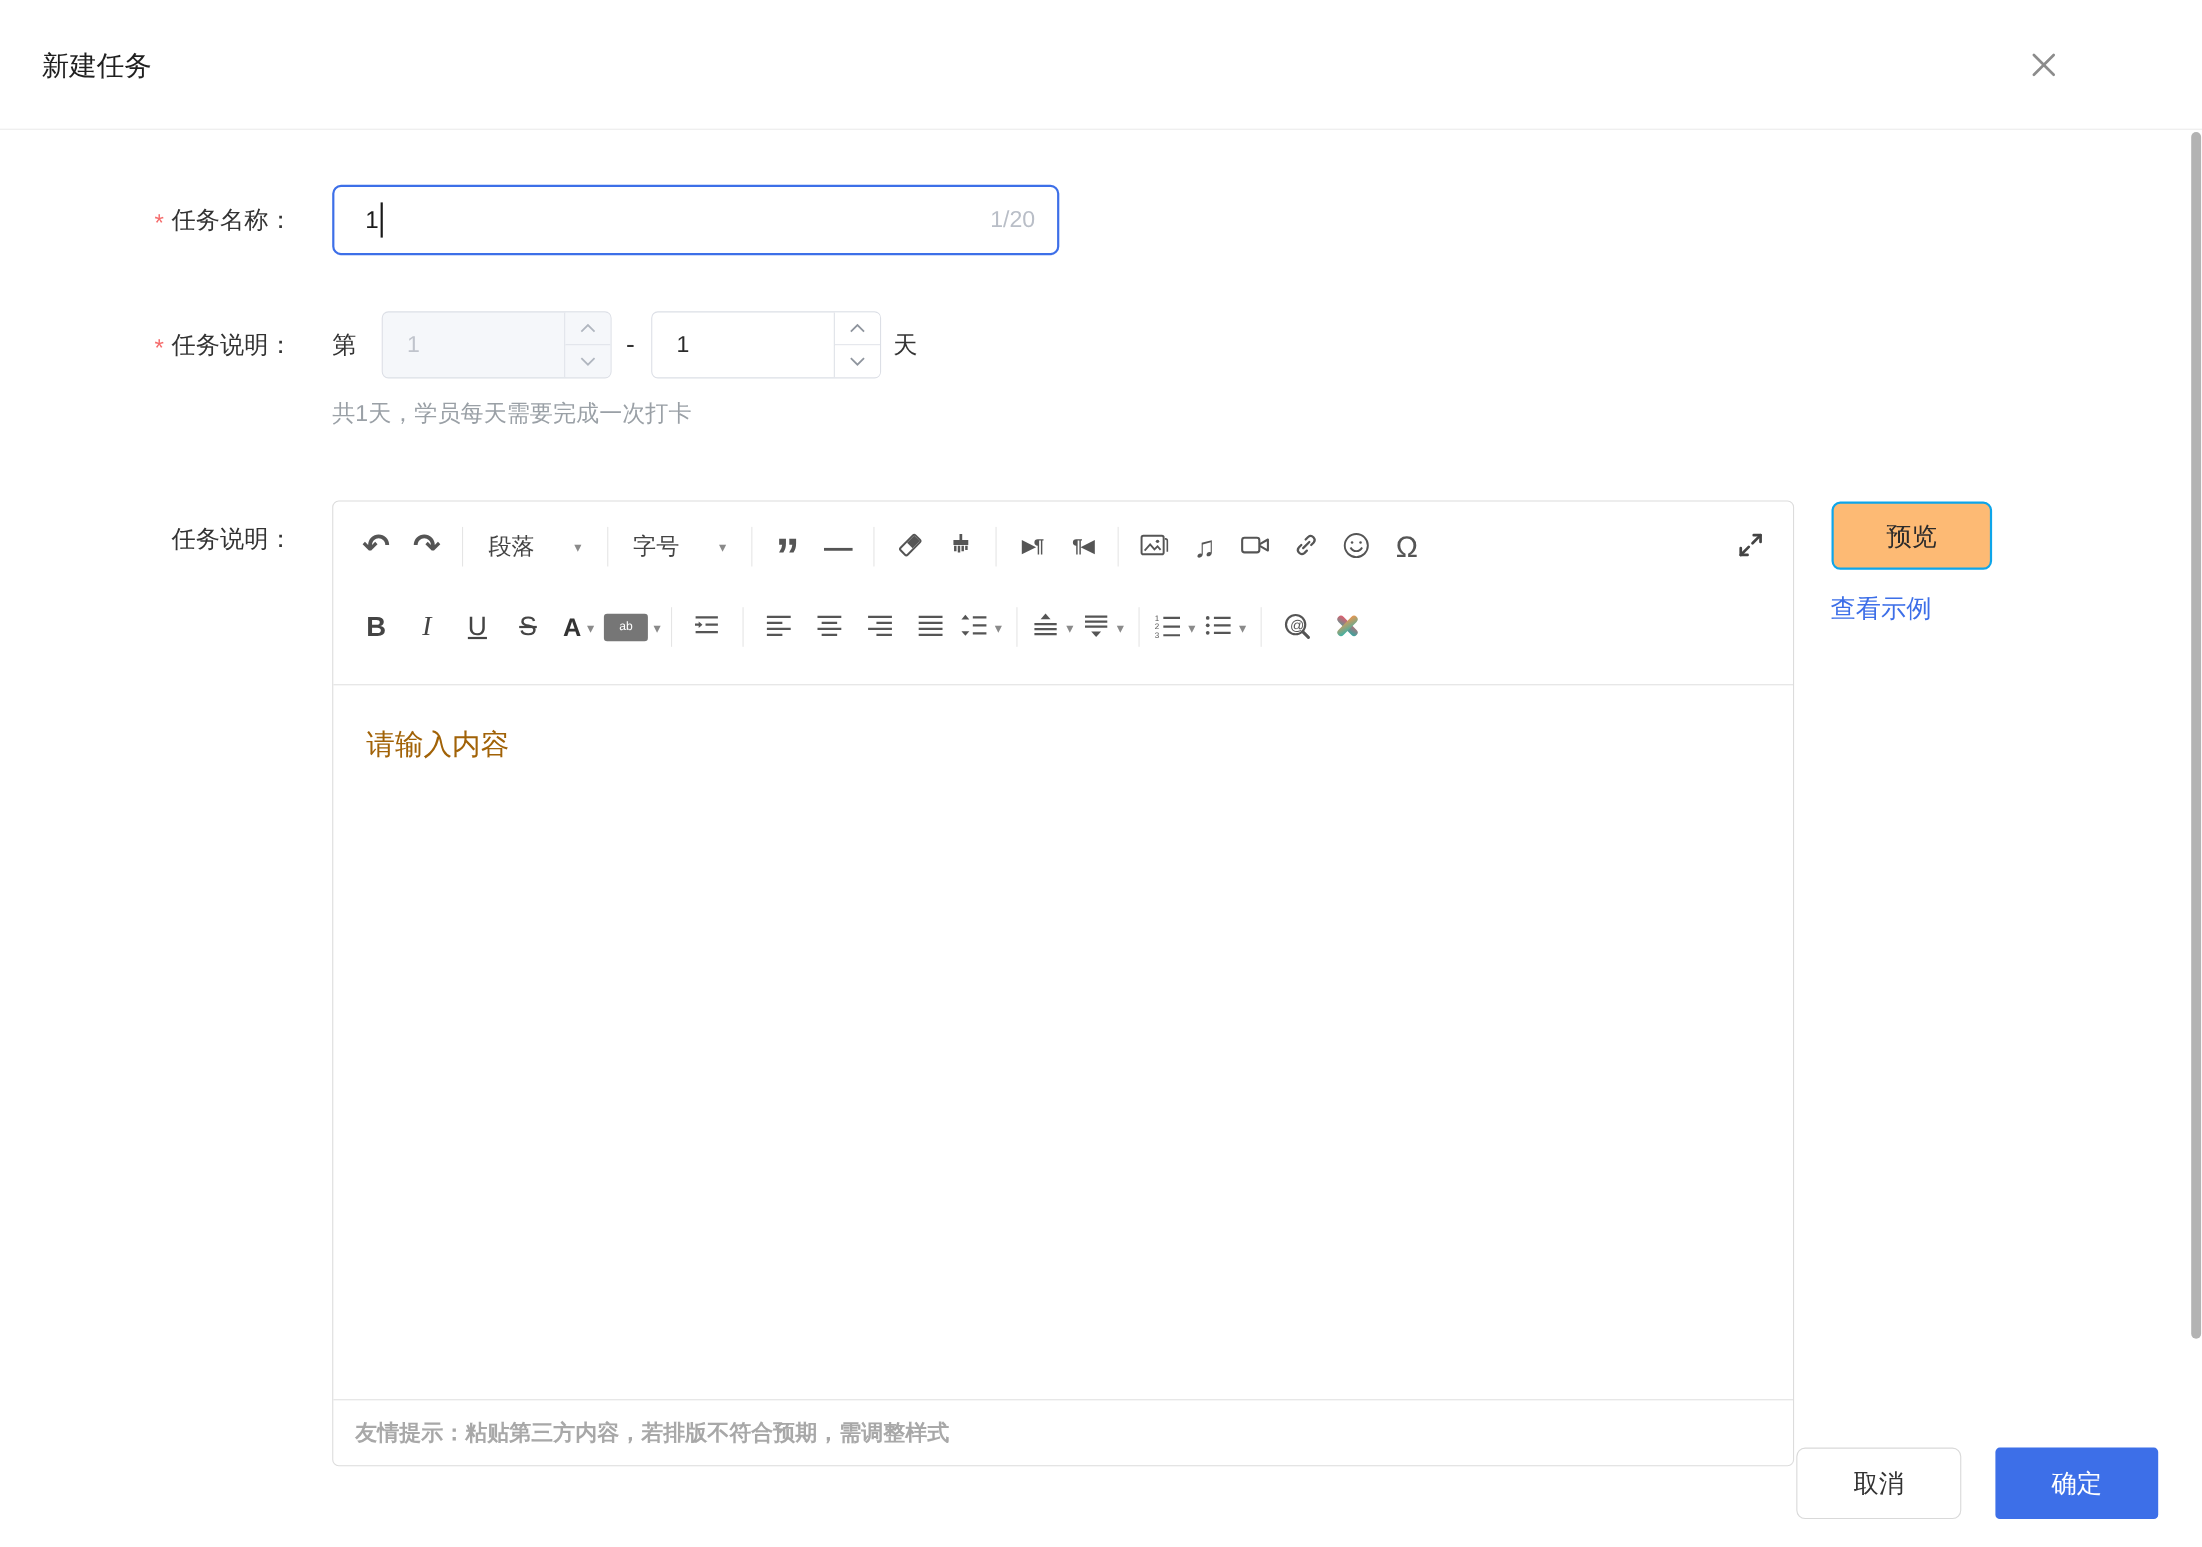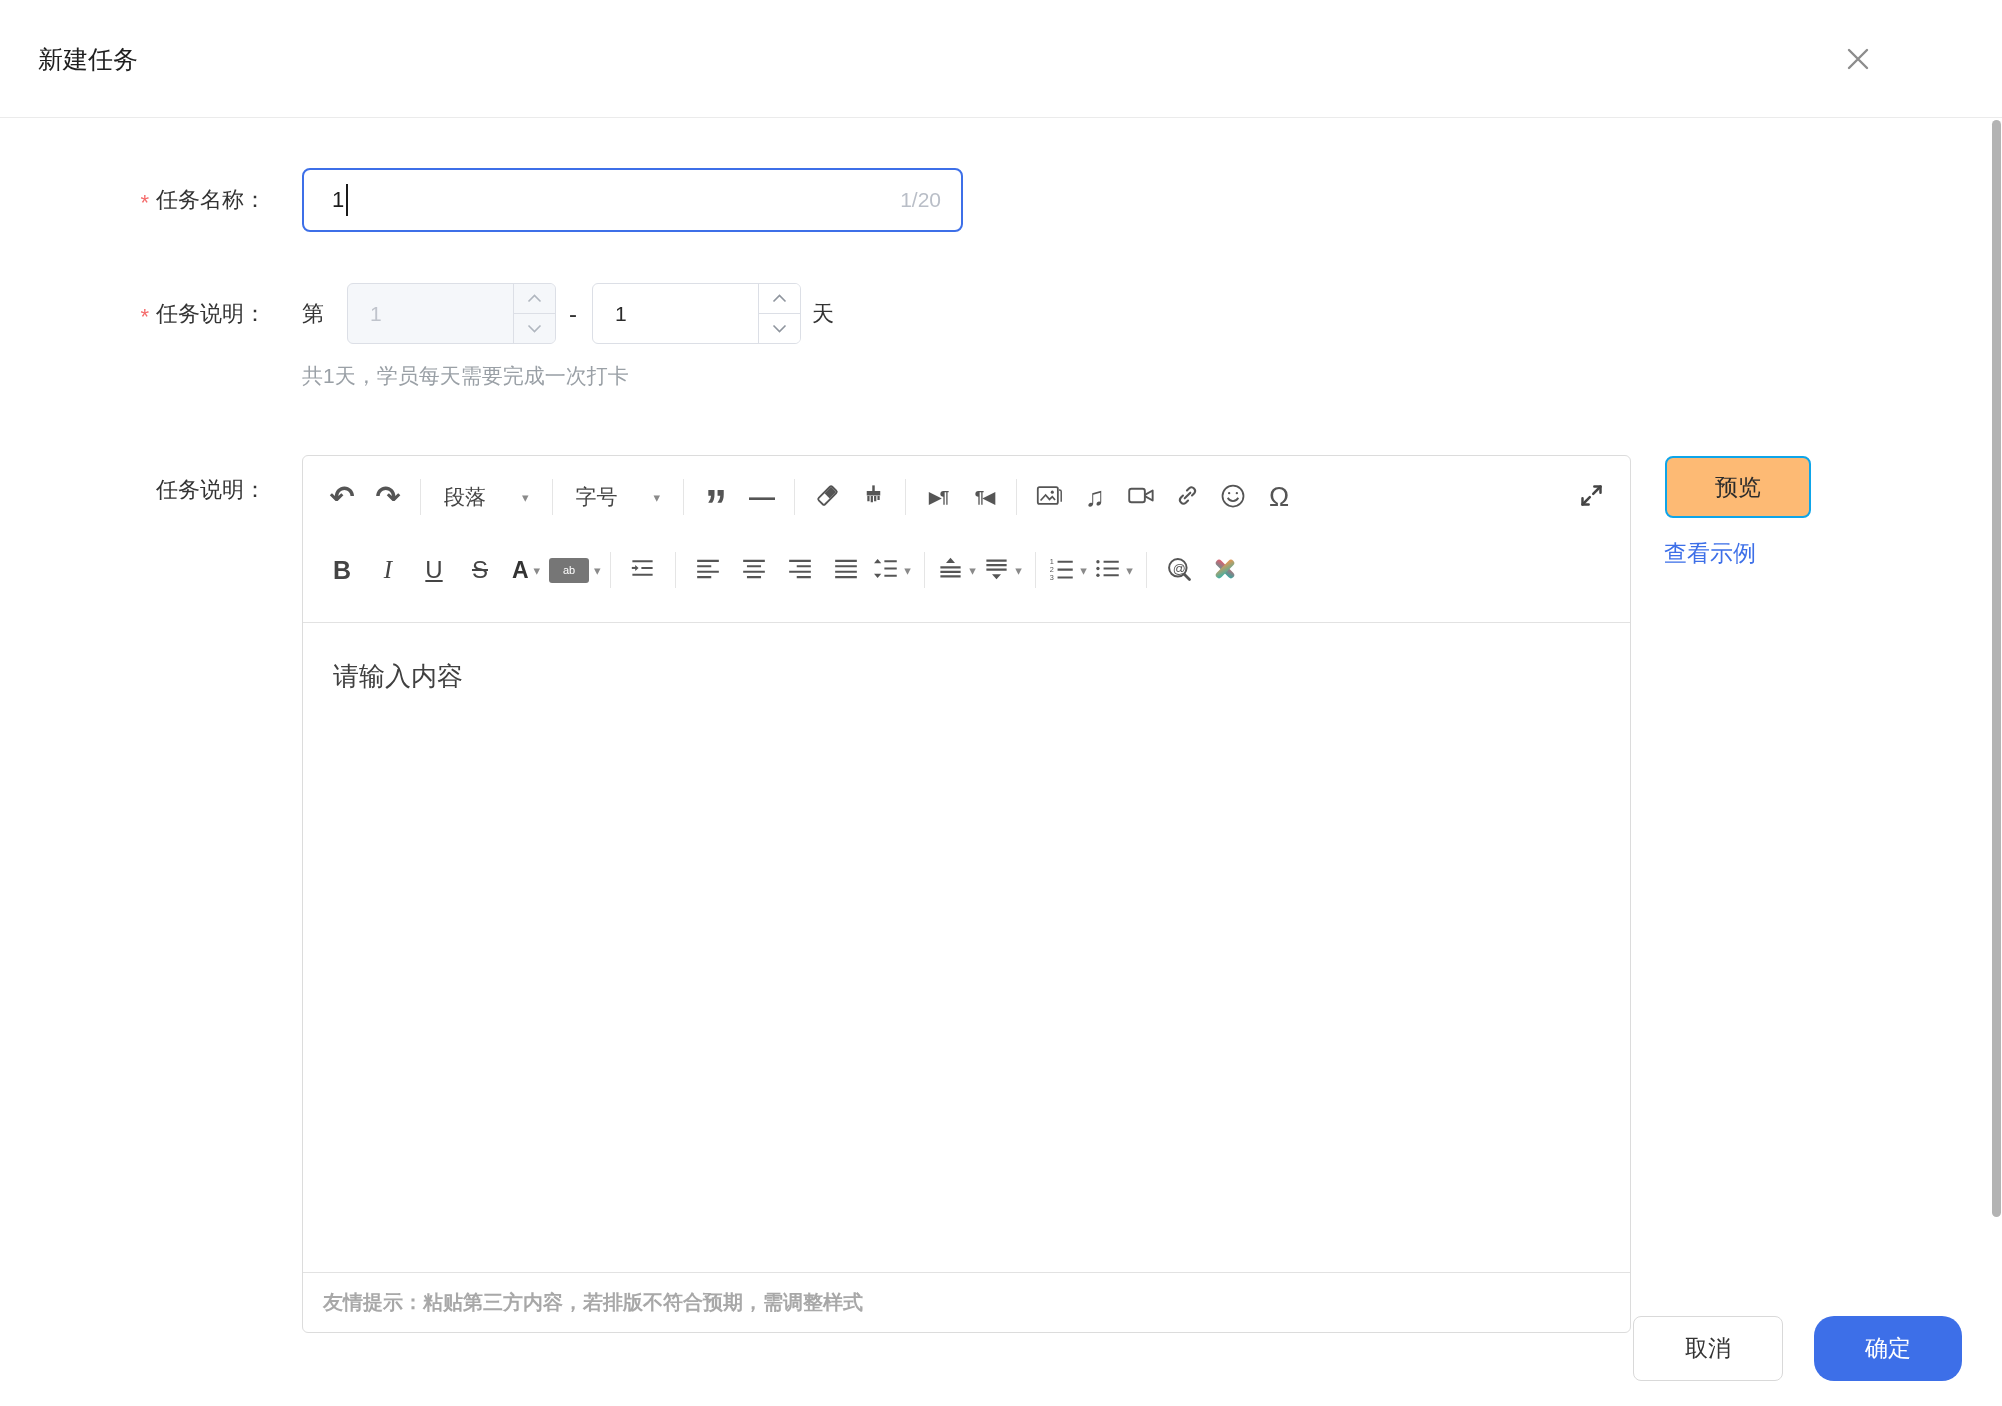--- a/index.html
+++ b/index.html
@@ -64,30 +64,30 @@
   .g-b { font-size:25px; font-weight:800; color:#444; }
   .g-i { font-size:25px; font-style:italic; font-family:"Liberation Serif","DejaVu Serif",serif; color:#444; }
   .g-u { font-size:24px; text-decoration:underline; color:#444; }
   .g-s { font-size:24px; text-decoration:line-through; color:#444; }
   .g-a { font-size:23px; font-weight:800; color:#333; }
   .g-ab { display:inline-flex; align-items:center; justify-content:center; width:40px; height:25px; background:#767676; color:#fff; border-radius:3px; font-size:11px; }
   .tb-expand { margin-left:auto; }
   .ml4 { margin-left:5px; }
 
   .ed-content { flex:1; padding:36px 30px; }
-  .ed-placeholder { font-size:26px; color:#404040; }
+  .ed-placeholder { font-size:26px; color:#a16207; }
   .ed-hint { height:60px; border-top:1px solid #e2e2e2; display:flex; align-items:center; padding:0 20px; font-size:20px; color:#a8a8a8;font-weight:bold; }
 
   
   .btn-preview { position:absolute; left:1665px; top:456px; width:146px; height:62px; background:#fdba74; border:2px solid #0ea5e9; border-radius:8px; font-size:23px; color:#2b2b2b; cursor:pointer; font-family:inherit; }
   .link-example { position:absolute; left:1664px; top:538px; font-size:23px; color:#3d6fe8; cursor:pointer; text-decoration:none; }
 
   
   .btn-cancel { position:absolute; left:1633px; top:1316px; width:150px; height:65px; background:#fff; border:1px solid #d9d9d9; border-radius:8px; font-size:23px; color:#333; cursor:pointer; font-family:inherit; }
-  .btn-confirm { position:absolute; left:1814px; top:1316px; width:148px; height:65px; background:#3d6fe8; border:none; border-radius:20px; font-size:23px; color:#fff; cursor:pointer; font-family:inherit; }
+  .btn-confirm { position:absolute; left:1814px; top:1316px; width:148px; height:65px; background:#3d6fe8; border:none; border-radius:4px; font-size:23px; color:#fff; cursor:pointer; font-family:inherit; }
 </style>
 </head>
 <body>
 
 <div class="modal">
 
   <div class="dlg-header">
     <div class="dlg-title">新建任务</div>
     <button class="dlg-close">
       <span>

